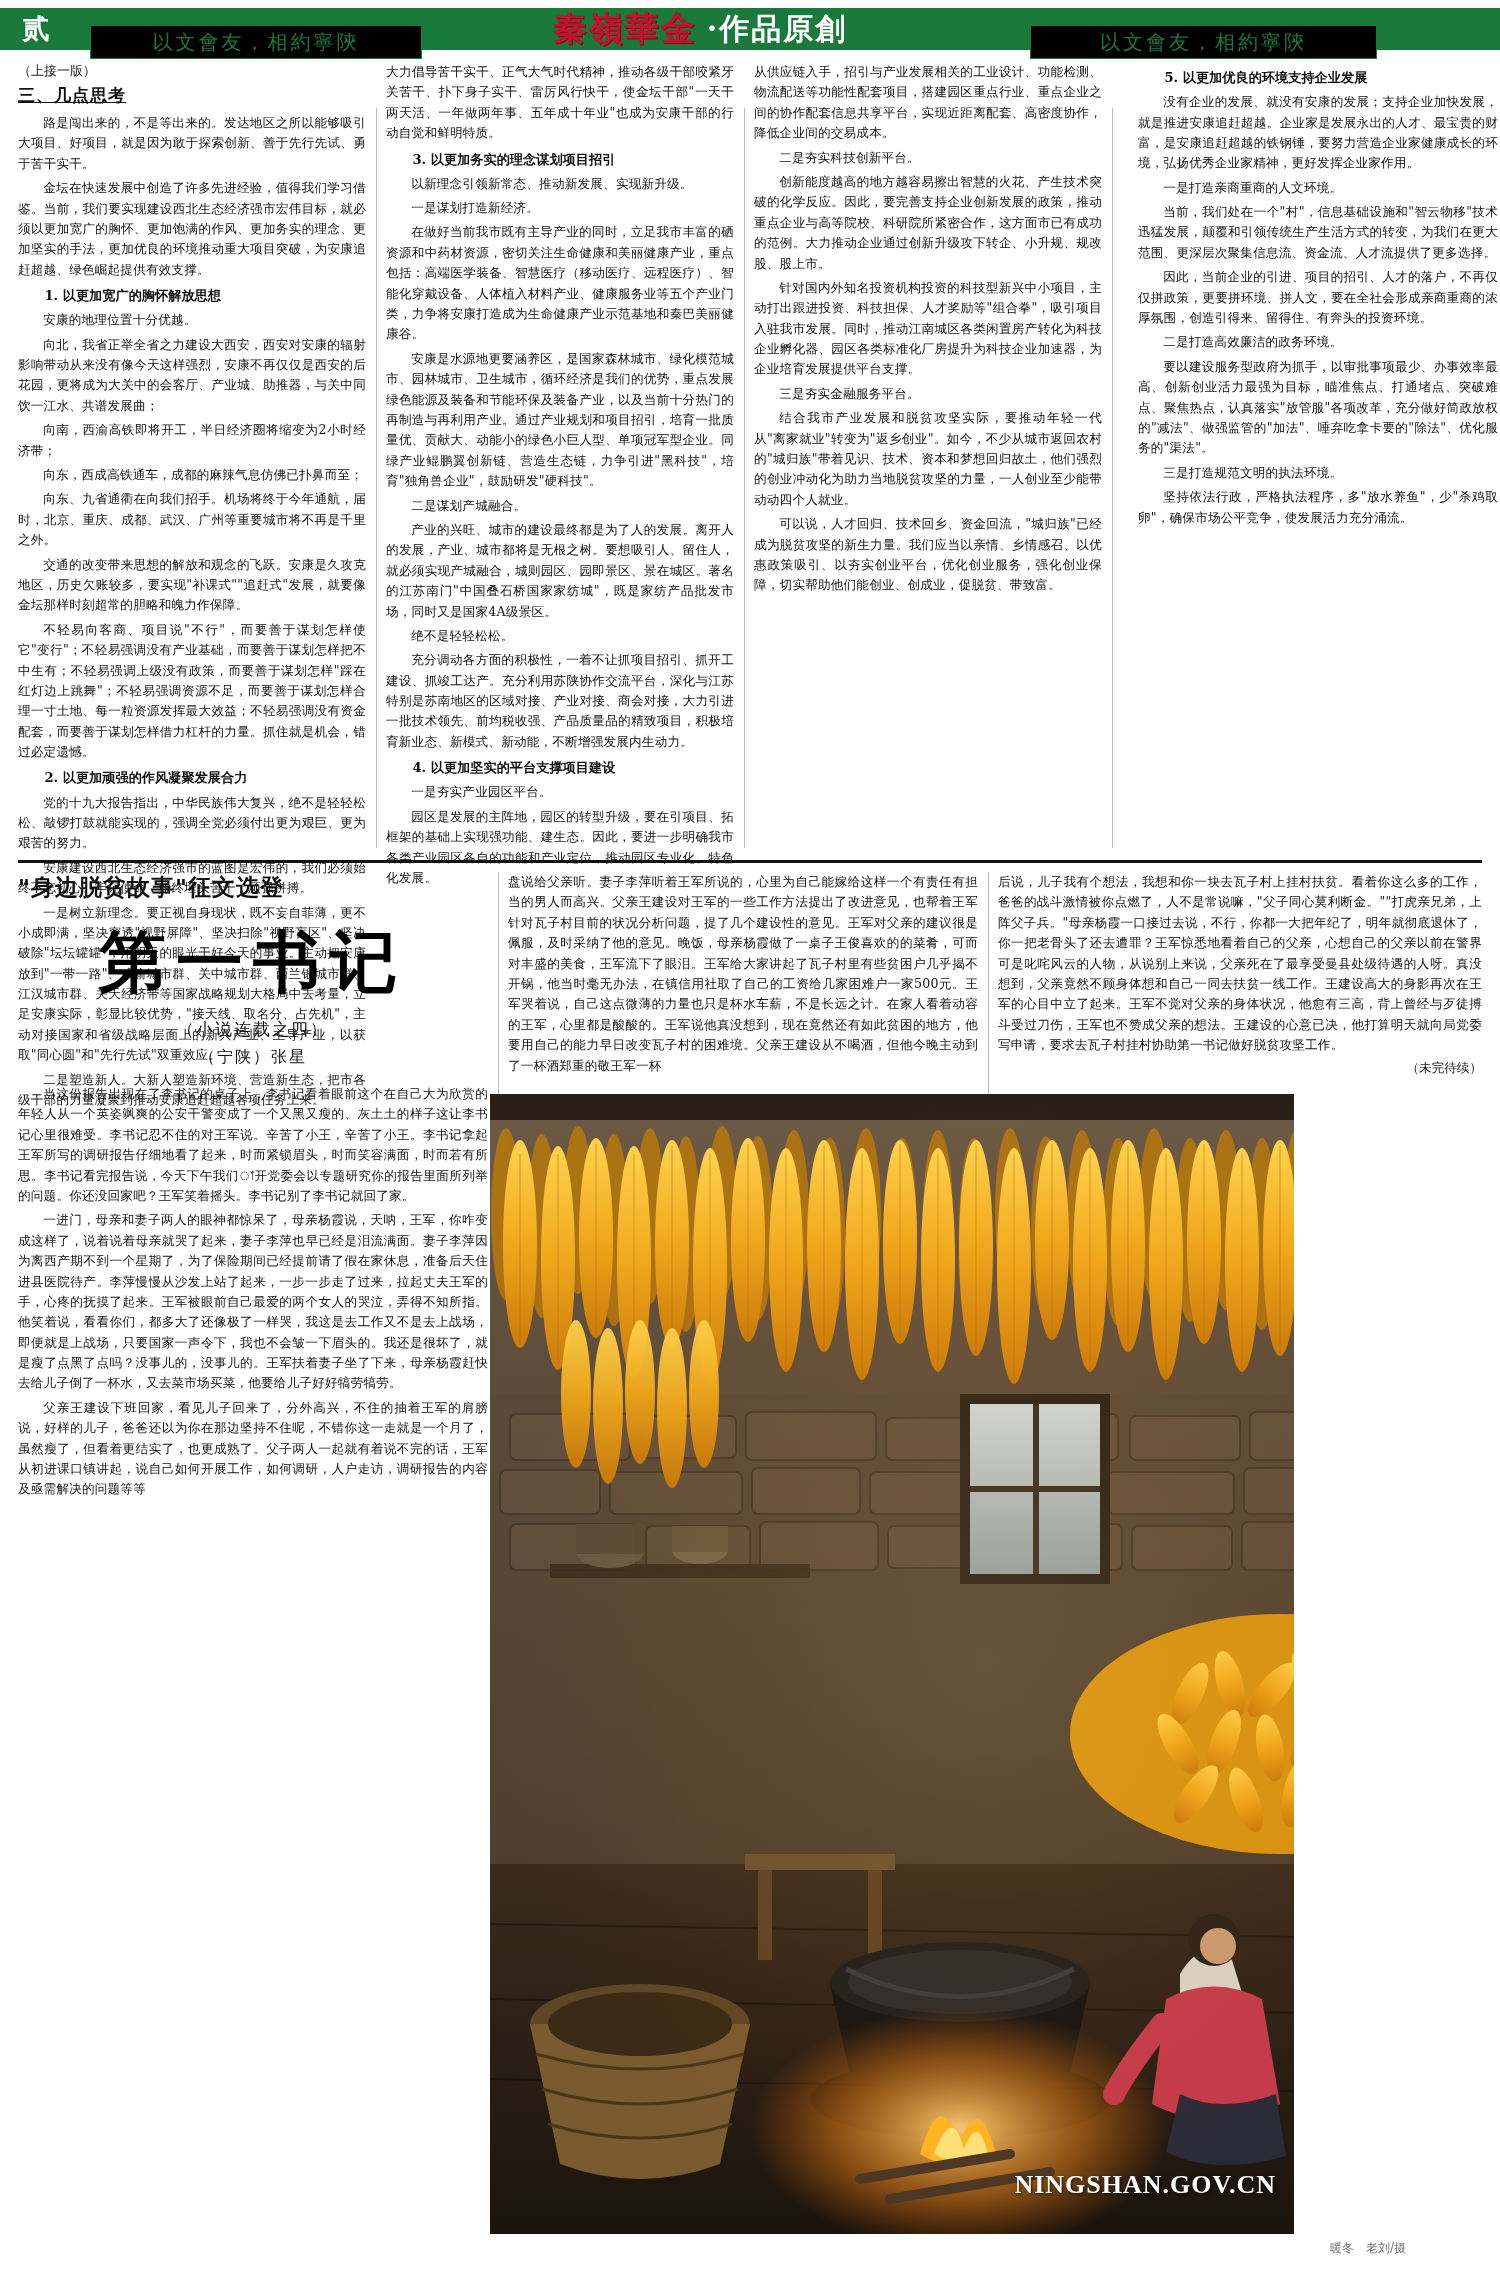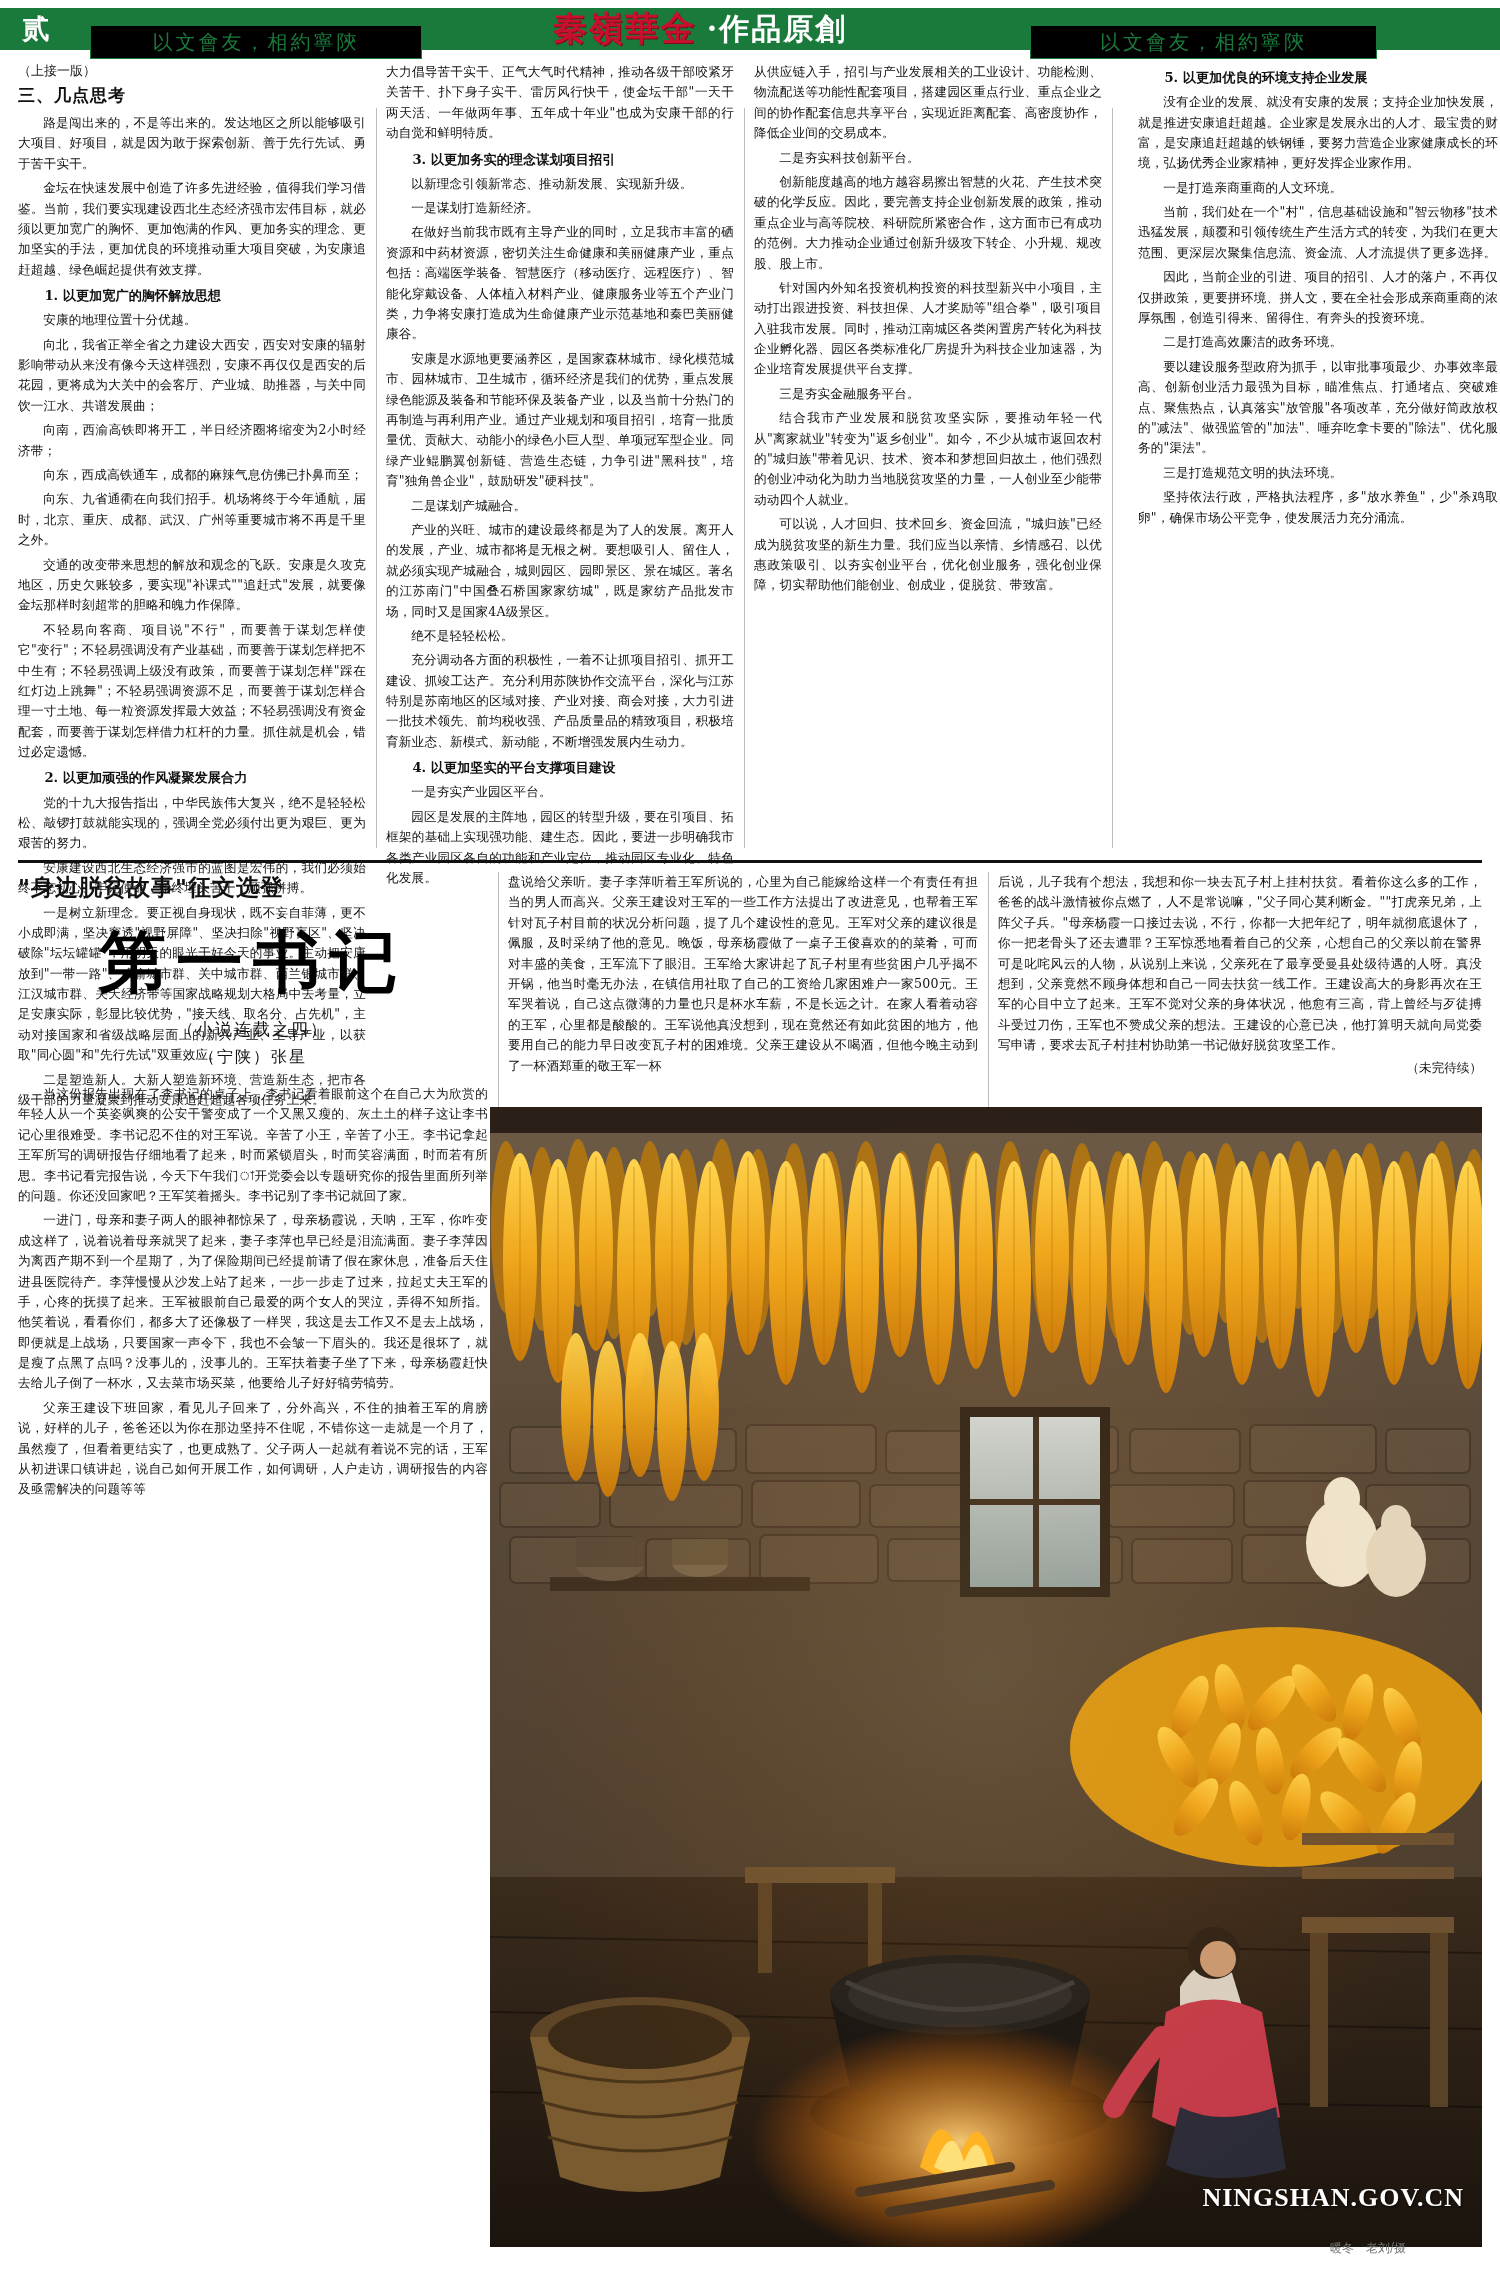--- a/index.html
+++ b/index.html
@@ -23,21 +23,21 @@
   .col.c1{left:0;}
   .col.c2{left:368px;}
   .col.c3{left:736px;}
   .col.c4{left:1104px;width:360px;margin-left:16px;}
   .vline{position:absolute;top:46px;width:1px;height:740px;background:#bbb;}
   .vline.v1{left:358px;}
   .vline.v2{left:726px;}
   .vline.v3{left:1094px;}
 
   .jump{font-family:"DejaVu Serif","Liberation Serif",serif;font-size:13px;color:#222;margin:0 0 4px 0;}
-  h3.sec{font-family:"DejaVu Serif","Liberation Serif",serif;font-size:17px;font-weight:bold;margin:2px 0 6px 0;letter-spacing:1px;}
+  h3.sec{font-family:"DejaVu Serif","Liberation Serif",serif;font-size:17px;font-weight:bold;margin:2px 0 6px 0;letter-spacing:1px;text-decoration:underline;}
   p.body{font-family:"DejaVu Serif","Liberation Serif",serif;font-size:12.6px;line-height:1.62;text-align:justify;margin:0 0 4px 0;text-indent:2em;letter-spacing:.2px;}
   p.body.noind{text-indent:0;}
   p.sub{font-family:"DejaVu Serif","Liberation Serif",serif;font-size:13.2px;font-weight:bold;line-height:1.6;margin:5px 0 4px 0;text-indent:2em;}
 
   
   .hr-thick{position:absolute;left:18px;top:860px;width:1464px;height:3px;background:#111;}
 
   
   .bottom{position:absolute;left:18px;top:872px;width:1464px;height:1380px;}
   .b-col{position:absolute;top:0;width:470px;}
@@ -48,21 +48,21 @@
   .bvline.bv1{left:480px;}
   .bvline.bv2{left:970px;}
 
   .cz-title{font-family:"DejaVu Serif","Liberation Serif",serif;font-size:23px;font-weight:bold;color:#111;letter-spacing:1px;margin:0 0 6px 0;}
   .big-title{font-family:"DejaVu Serif","Liberation Serif",serif;font-size:67px;font-weight:bold;letter-spacing:10px;text-align:center;margin:14px 0 10px 0;color:#000;}
   .sub-title{font-family:"DejaVu Serif","Liberation Serif",serif;font-size:17px;text-align:center;margin:4px 0 6px 0;letter-spacing:2px;}
   .author{font-family:"DejaVu Serif","Liberation Serif",serif;font-size:16px;text-align:center;margin:2px 0 16px 0;letter-spacing:2px;}
   .end-note{font-family:"DejaVu Serif","Liberation Serif",serif;font-size:12.6px;text-align:right;margin-top:4px;}
 
   
-  .photo{position:absolute;left:490px;top:1094px;width:992px;height:1140px;overflow:hidden;background:#737373;margin-top:13px;}
+  .photo{position:absolute;left:490px;top:1094px;width:804px;height:1140px;overflow:hidden;background:#737373;}
   .photo-caption{position:absolute;right:18px;bottom:8px;font-family:"DejaVu Serif","Liberation Serif",serif;font-size:12px;color:#737373;}
   .watermark{position:absolute;right:18px;bottom:34px;color:#fff;font-family:"Liberation Serif","DejaVu Serif",serif;font-size:26px;font-weight:bold;letter-spacing:1px;text-shadow:1px 1px 3px rgba(0,0,0,.8);}
   .ph-svg{display:block;}
 </style>
 </head>
 <body>
 
 <div class="page">
 
   <div class="masthead">

